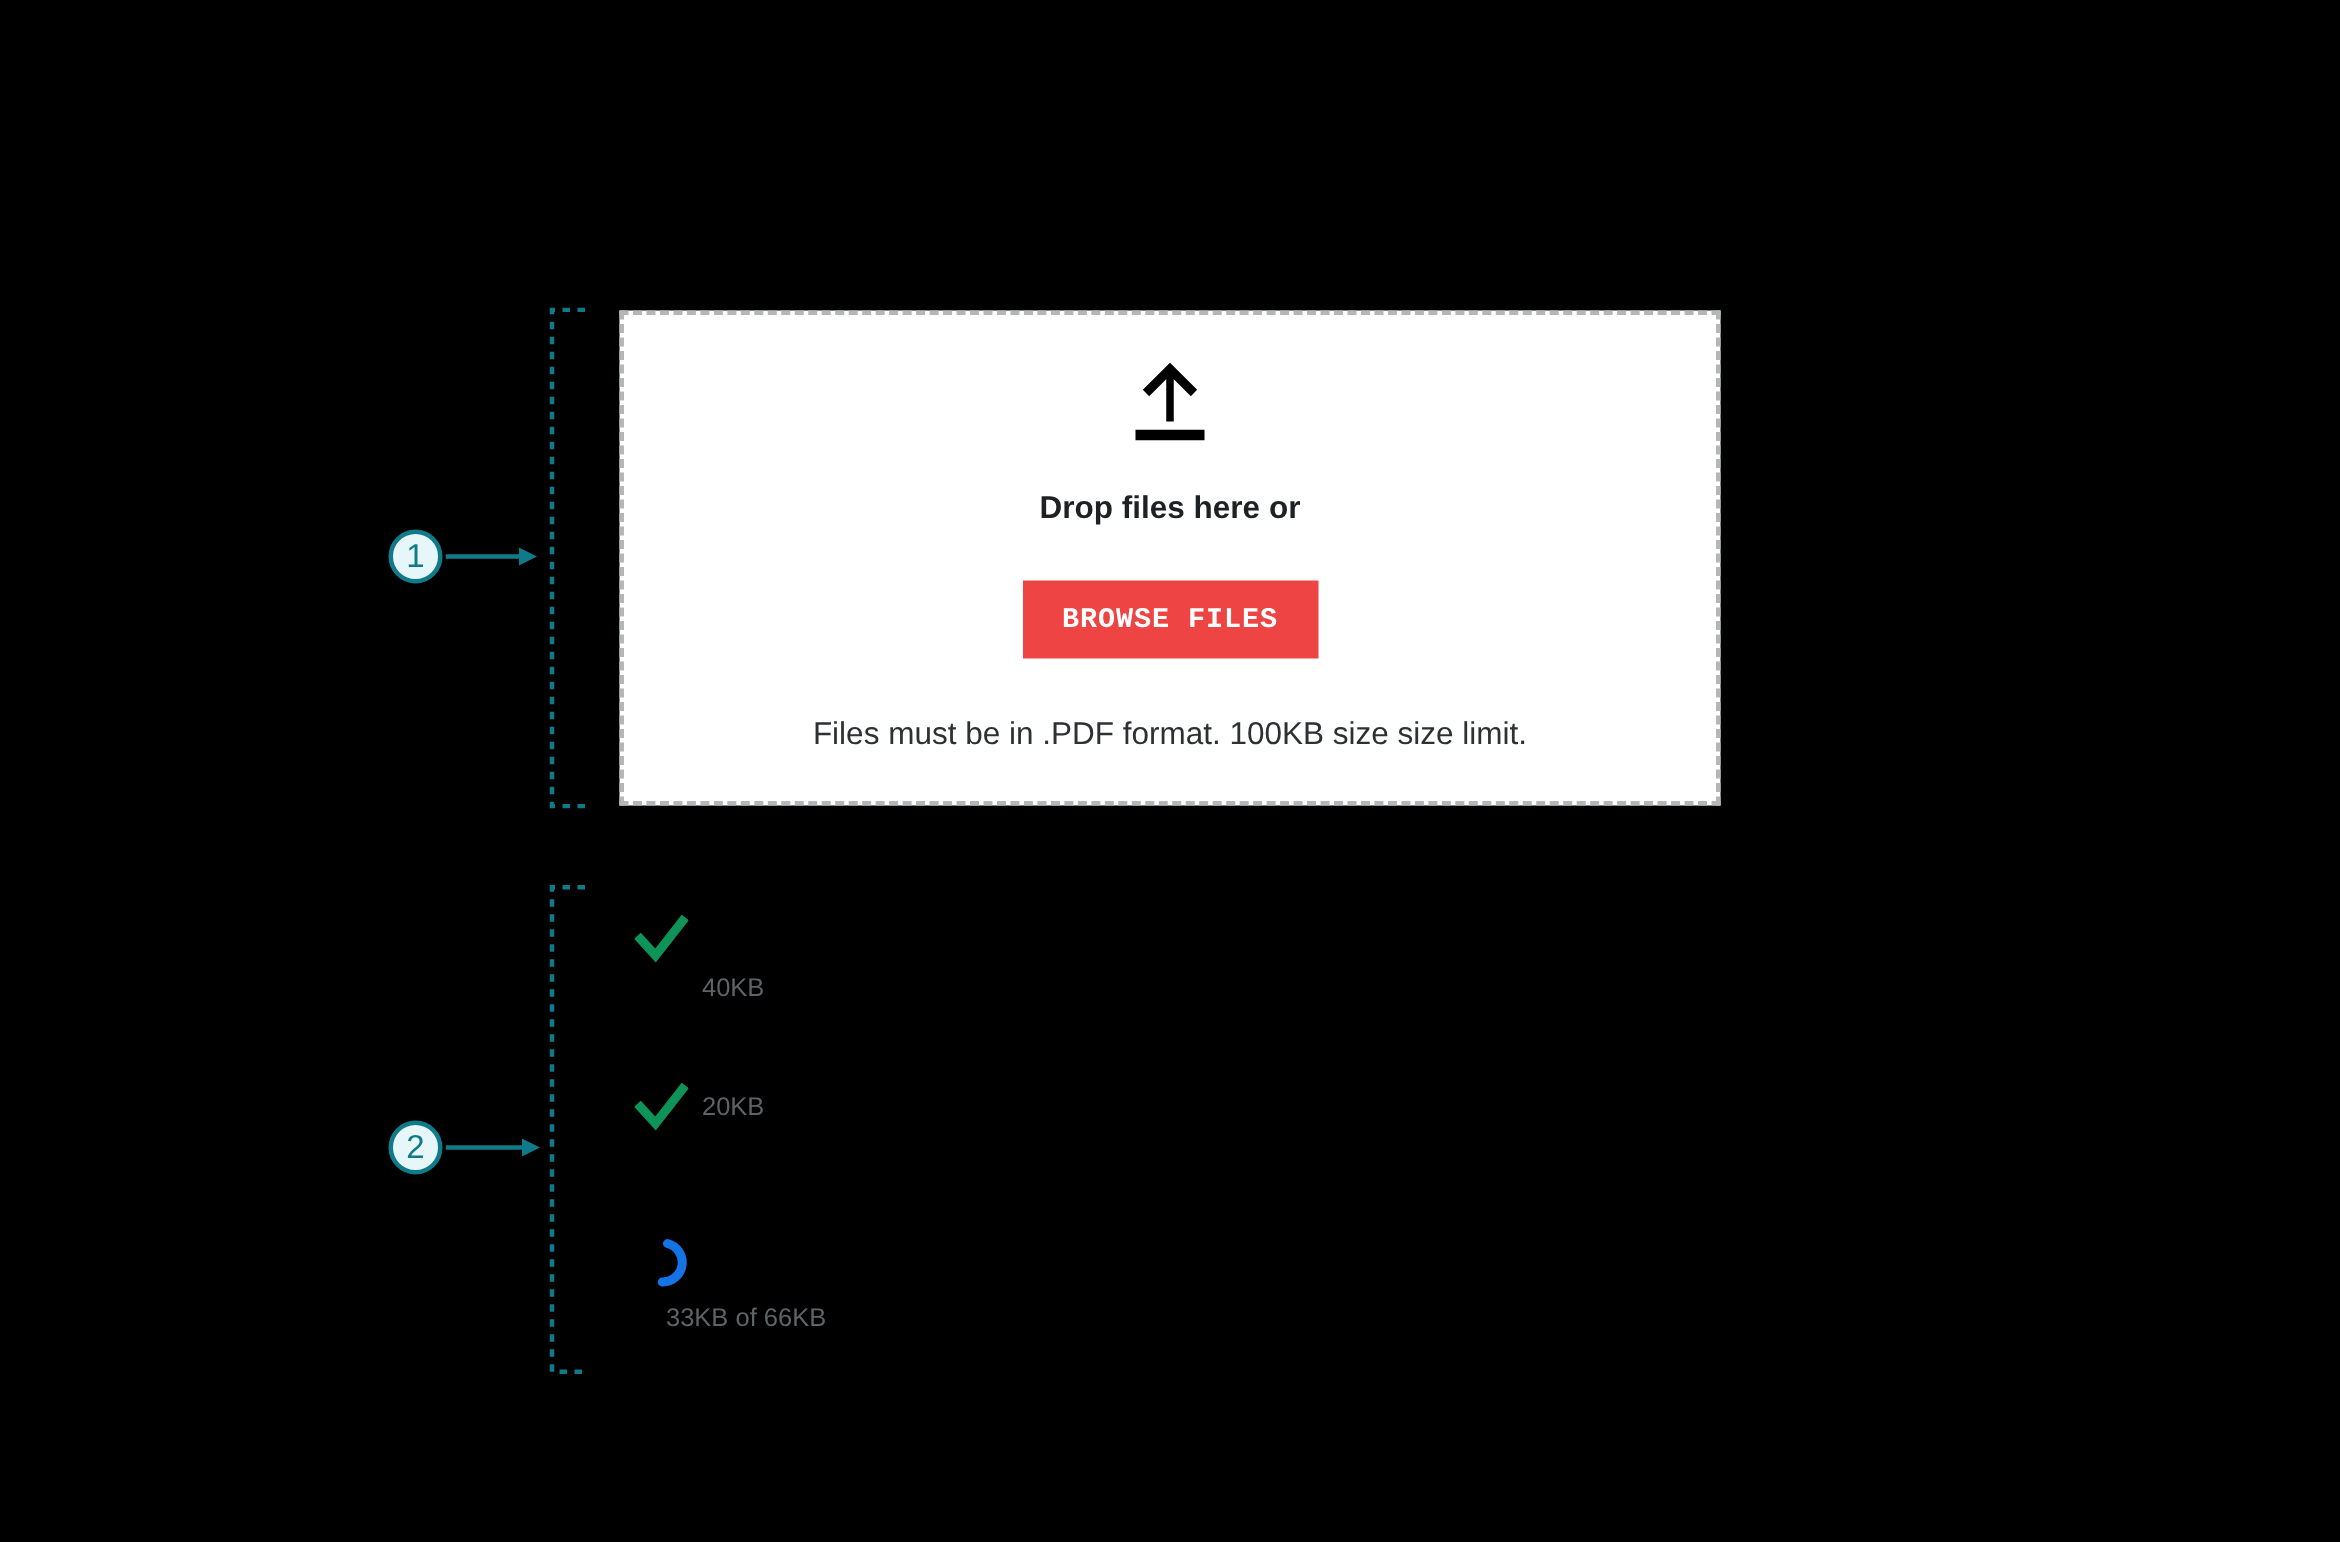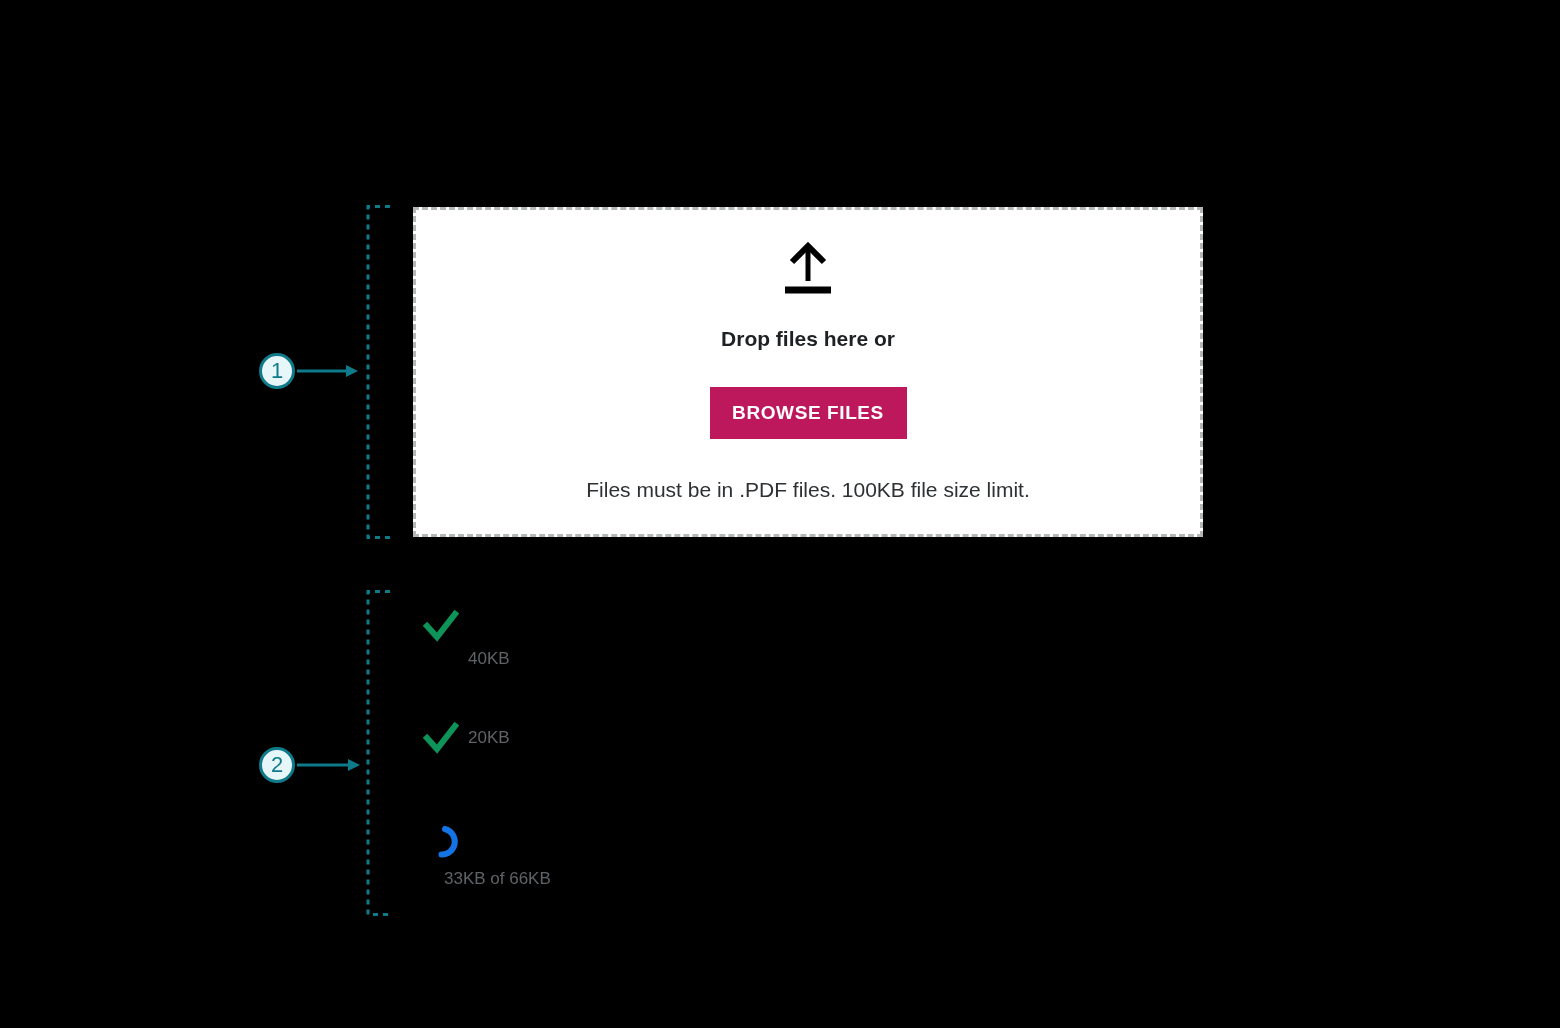--- a/index.html
+++ b/index.html
@@ -17,31 +17,31 @@
   .callout-badge{
     position:absolute;width:30px;height:30px;border:3px solid #0F7A8A;
     border-radius:50%;background:#E7F6F9;color:#0F7A8A;
     display:flex;align-items:center;justify-content:center;
     font-size:22px;line-height:1;
   }
   .callout-arrow{position:absolute;}
 
   
   .dropzone{
-    position:absolute;left:413px;top:207px;width:790px;height:330px;
+    position:absolute;left:413px;top:207px;width:734px;height:330px;
     box-sizing:border-box;background:#FFFFFF;border:3px dashed #B4B7B8;
     display:flex;flex-direction:column;align-items:center;
   }
   .dz-icon{margin-top:26px;}
   .dz-title{
     margin-top:31px;font-size:21px;font-weight:bold;color:#1E2124;line-height:28px;
   }
   .browse-btn{
-    margin-top:34px;width:197px;height:52px;background:#be185d;color:#FFFFFF;
-    border:none;font-family:Liberation Sans, sans-serif;
+    margin-top:34px;width:197px;height:52px;background:#ef4444;color:#FFFFFF;
+    border:none;font-family:Liberation Mono, monospace;
     font-size:19px;font-weight:bold;letter-spacing:0.6px;
     display:flex;align-items:center;justify-content:center;cursor:pointer;
   }
   .dz-helper{
     margin-top:37px;font-size:21px;color:#2E3133;line-height:28px;
   }
 
   
   .file-icon{position:absolute;}
   .file-size{
@@ -67,21 +67,21 @@
   </svg>
 
   <div class="dropzone">
     <svg class="dz-icon" width="50" height="58" viewBox="0 0 50 58">
       <line x1="25" y1="12" x2="25" y2="45" stroke="#000000" stroke-width="5"></line>
       <polyline points="9,26 25,10 41,26" fill="none" stroke="#000000" stroke-width="6"></polyline>
       <line x1="2" y1="54" x2="48" y2="54" stroke="#000000" stroke-width="7"></line>
     </svg>
     <div class="dz-title">Drop files here or</div>
     <button class="browse-btn">BROWSE FILES</button>
-    <div class="dz-helper">Files must be in .PDF files. 100KB file size limit.</div>
+    <div class="dz-helper">Files must be in .PDF format. 100KB size size limit.</div>
   </div>
 
   <svg class="bracket" style="left:366px;top:590px;" width="26" height="326" viewBox="0 0 26 326">
     <path d="M 24 1.5 H 2 V 324.5 H 24" fill="none" stroke="#0F7A8A" stroke-width="3" stroke-dasharray="5 5"></path>
   </svg>
 
   <div class="callout-badge" style="left:259px;top:747px;">
     <span>2</span>
   </div>
   <svg class="callout-arrow" style="left:297px;top:757px;" width="66" height="16" viewBox="0 0 66 16">

